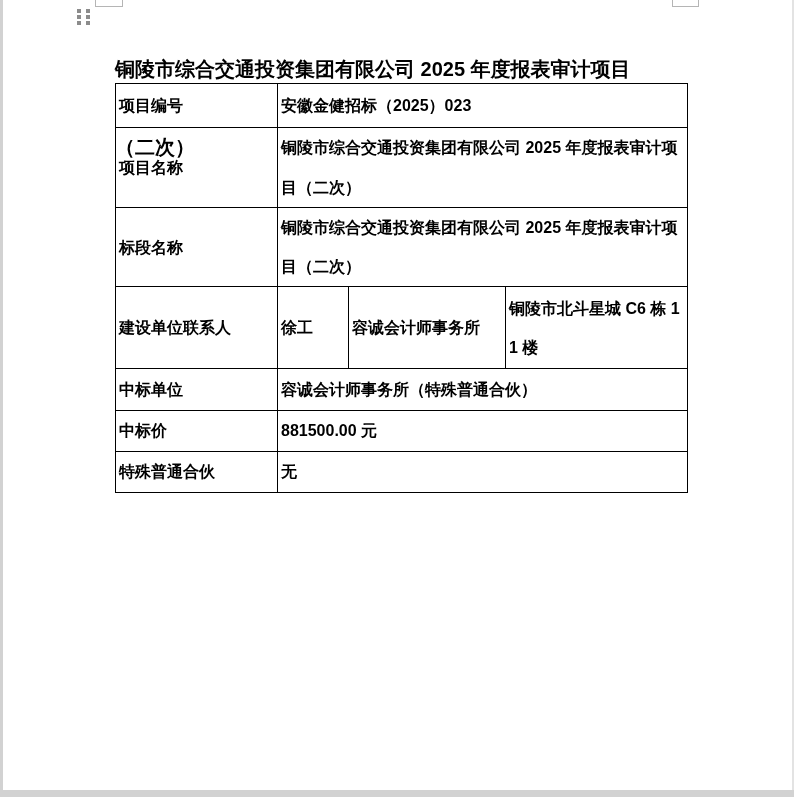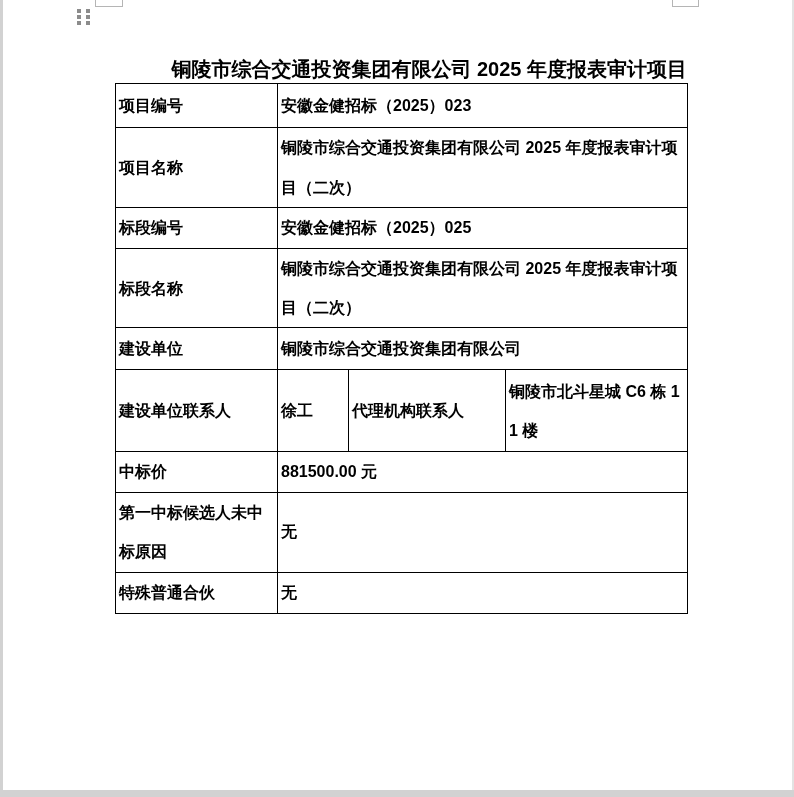--- a/index.html
+++ b/index.html
@@ -21,21 +21,21 @@
   .drag-handle {
     position:absolute; left:77px; top:9px;
     display:grid; grid-template-columns:repeat(2,4px);
     grid-auto-rows:4px; column-gap:5px; row-gap:2px;
     cursor:move;
   }
   .drag-handle i { display:block; width:4px; height:4px; background:#8c8c8c; }
   
   .title-block {
     position:absolute; left:115px; top:4px; width:572px;
-    text-align:right; font-weight:bold; font-size:20px; line-height:26px;
+    text-align:left; font-weight:bold; font-size:20px; line-height:26px;
     white-space:pre-wrap;
   }
   
   table.doc-table {
     position:absolute; left:115px; top:83px;
     border-collapse:collapse; table-layout:fixed; width:572px;
   }
   table.doc-table td {
     border:1px solid #000;
     font-size:16px; font-weight:bold;
@@ -60,62 +60,55 @@
   <i></i>
     <i></i>
   <i></i>
     <i></i>
   <i></i>
     <i></i>
 </div>
 
 <div class="title-block">
   <div>铜陵市综合交通投资集团有限公司 2025 年度报表审计项目</div>
+  <div>（二次）</div>
 </div>
 
 <table class="doc-table">
   <colgroup>
     <col style="width:162px">
       <col style="width:71px">
       <col style="width:157px">
       <col style="width:182px">
   </colgroup>
   <tbody>
       <tr style="height:44px">
     <td>项目编号</td>
     <td colspan="3">安徽金健招标（2025）023</td>
   </tr>
   <tr style="height:80px">
     <td>项目名称</td>
     <td colspan="3">铜陵市综合交通投资集团有限公司 2025 年度报表审计项目（二次）</td>
   </tr>
-  <tr style="height:41px">
-    <td>标段编号</td>
-    <td colspan="3">安徽金健招标（2025）025</td>
-  </tr>
   <tr style="height:78px">
     <td>标段名称</td>
     <td colspan="3">铜陵市综合交通投资集团有限公司 2025 年度报表审计项目（二次）</td>
   </tr>
-  <tr style="height:42px">
-    <td>建设单位</td>
-    <td colspan="3">铜陵市综合交通投资集团有限公司</td>
-  </tr>
   <tr style="height:82px">
     <td>建设单位联系人</td>
     <td>徐工</td>
-    <td>代理机构联系人</td>
+    <td>容诚会计师事务所</td>
     <td>铜陵市北斗星城 C6 栋 11 楼</td>
+  </tr>
+  <tr style="height:42px">
+    <td>中标单位</td>
+    <td colspan="3">容诚会计师事务所（特殊普通合伙）</td>
   </tr>
   <tr style="height:40px">
     <td>中标价</td>
     <td colspan="3">881500.00 元</td>
-  </tr>
-  <tr style="height:80px">
-    <td>第一中标候选人未中标原因</td>
-    <td colspan="3">无</td>
   </tr>
   <tr style="height:41px">
     <td>特殊普通合伙</td>
     <td colspan="3">无</td>
   </tr>
 </tbody>
   </table>
 
 </body></html>

